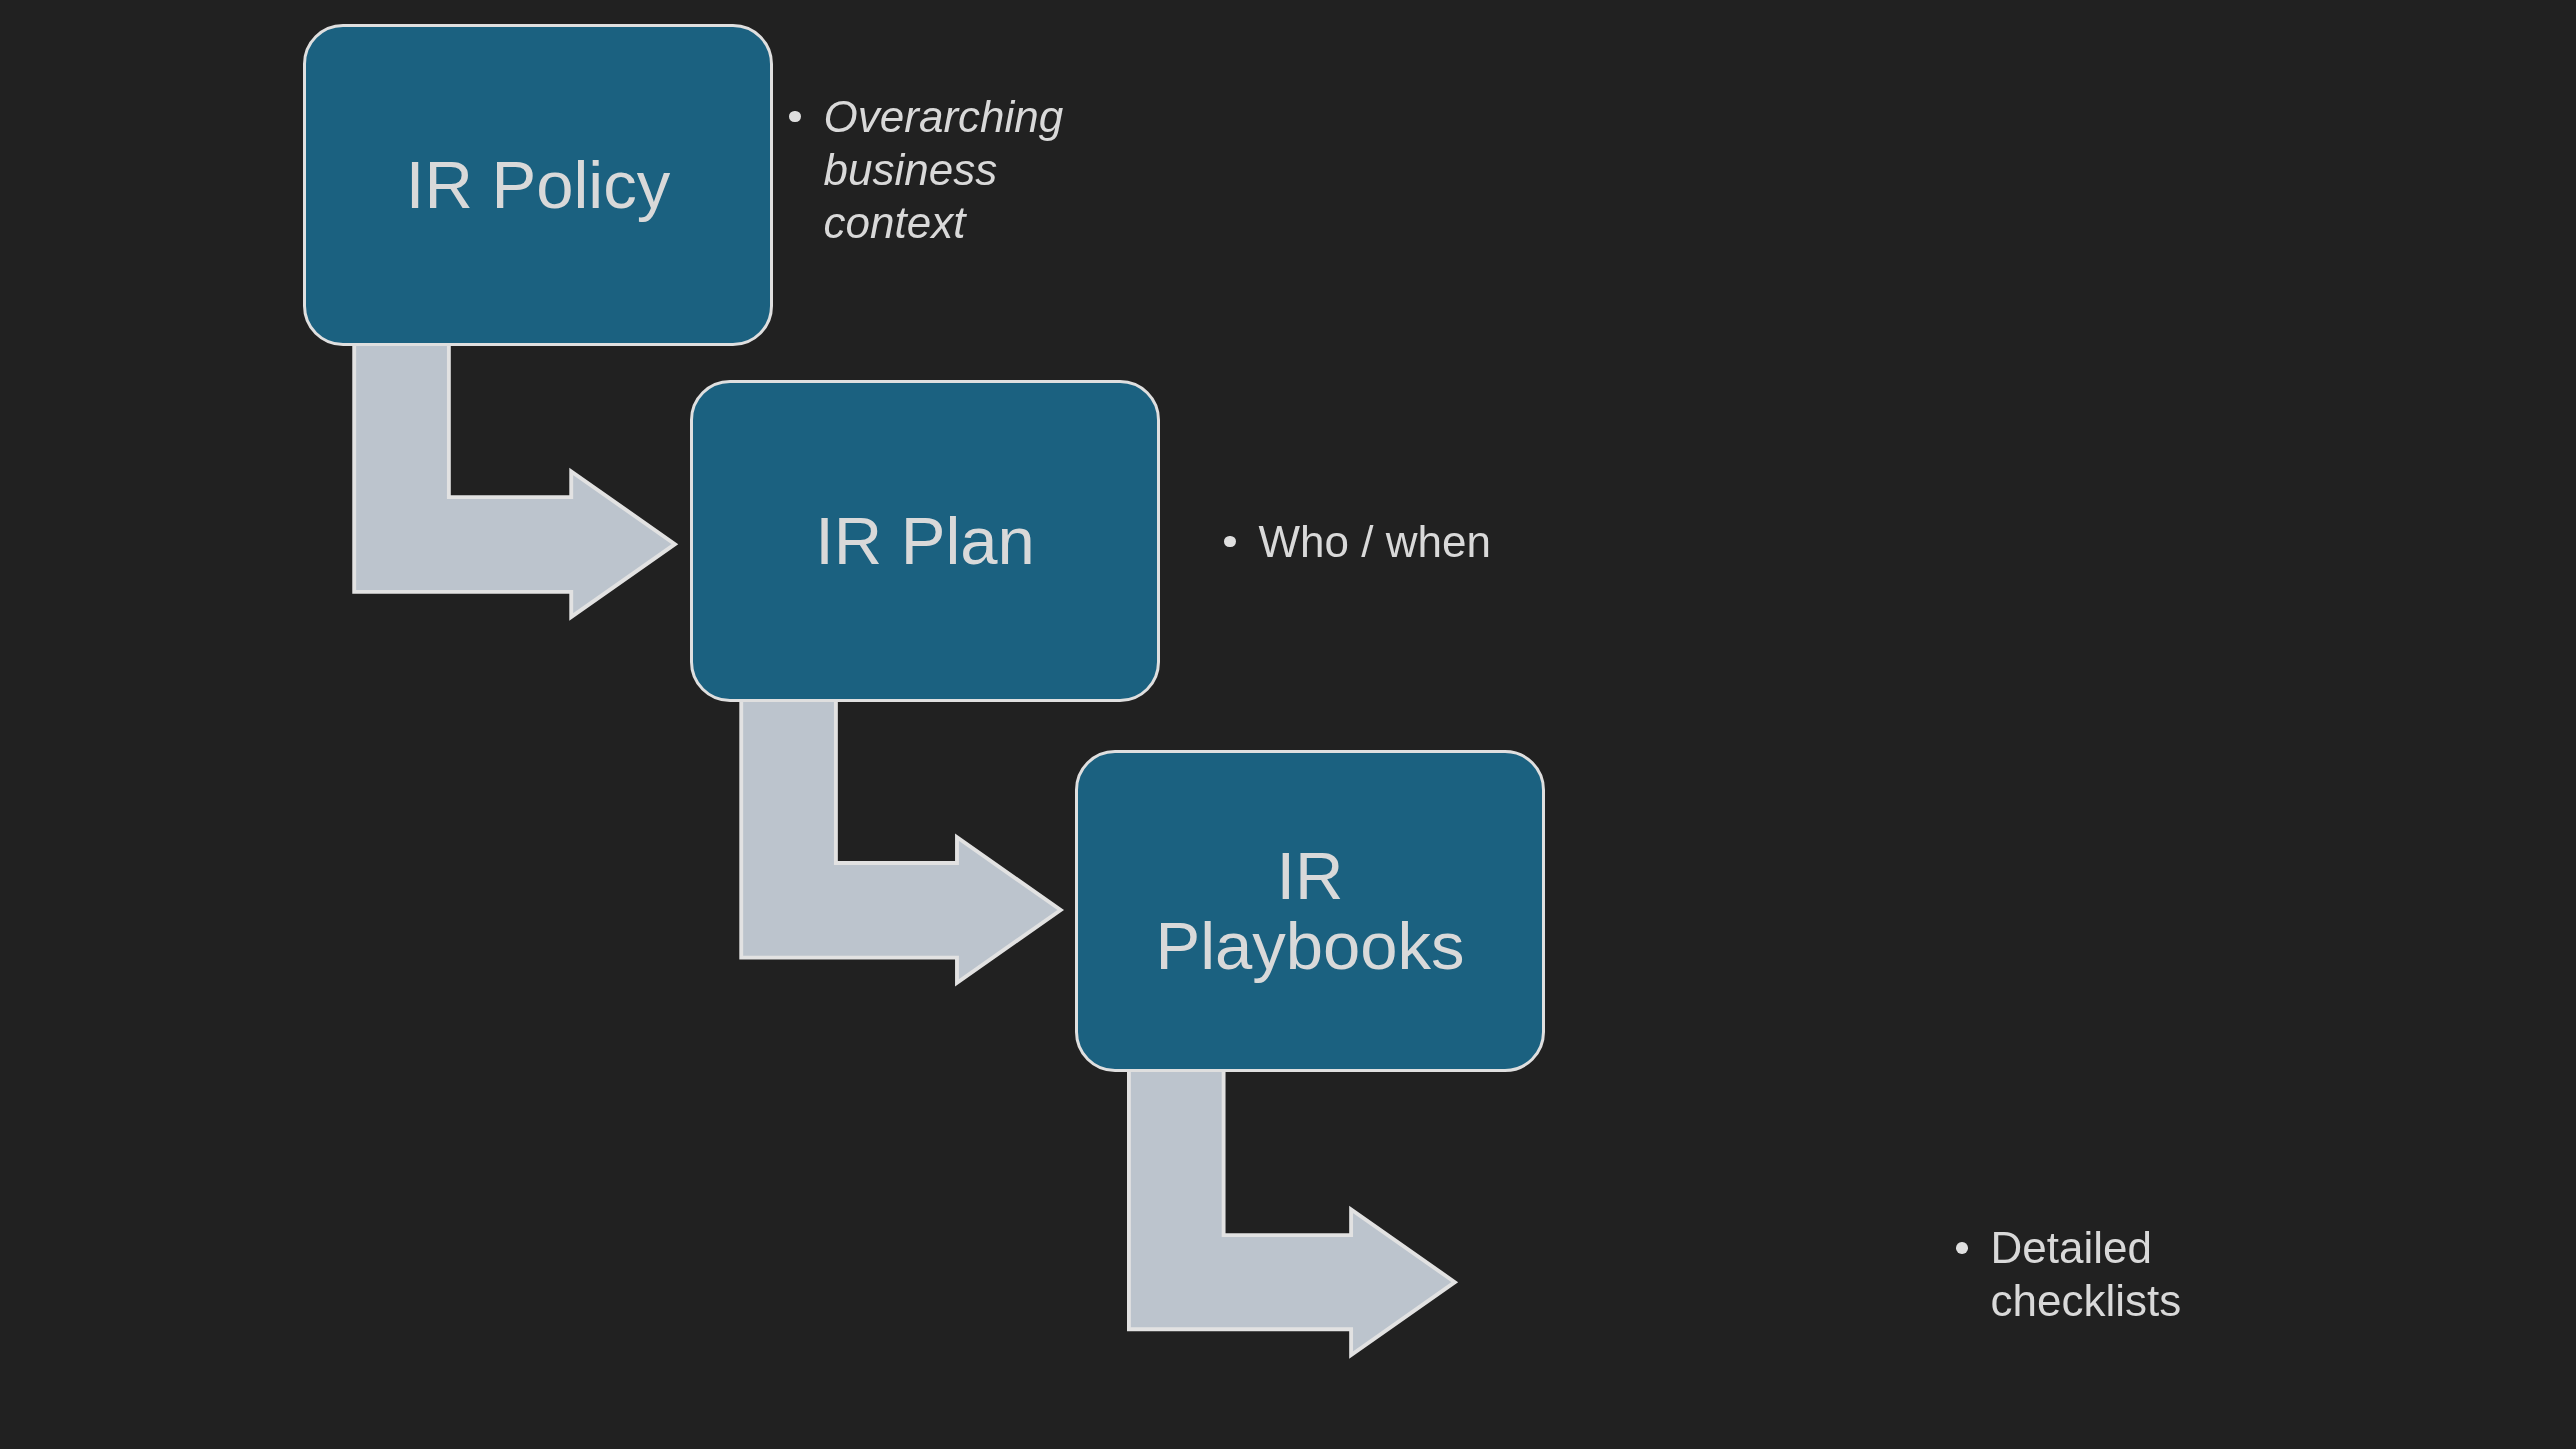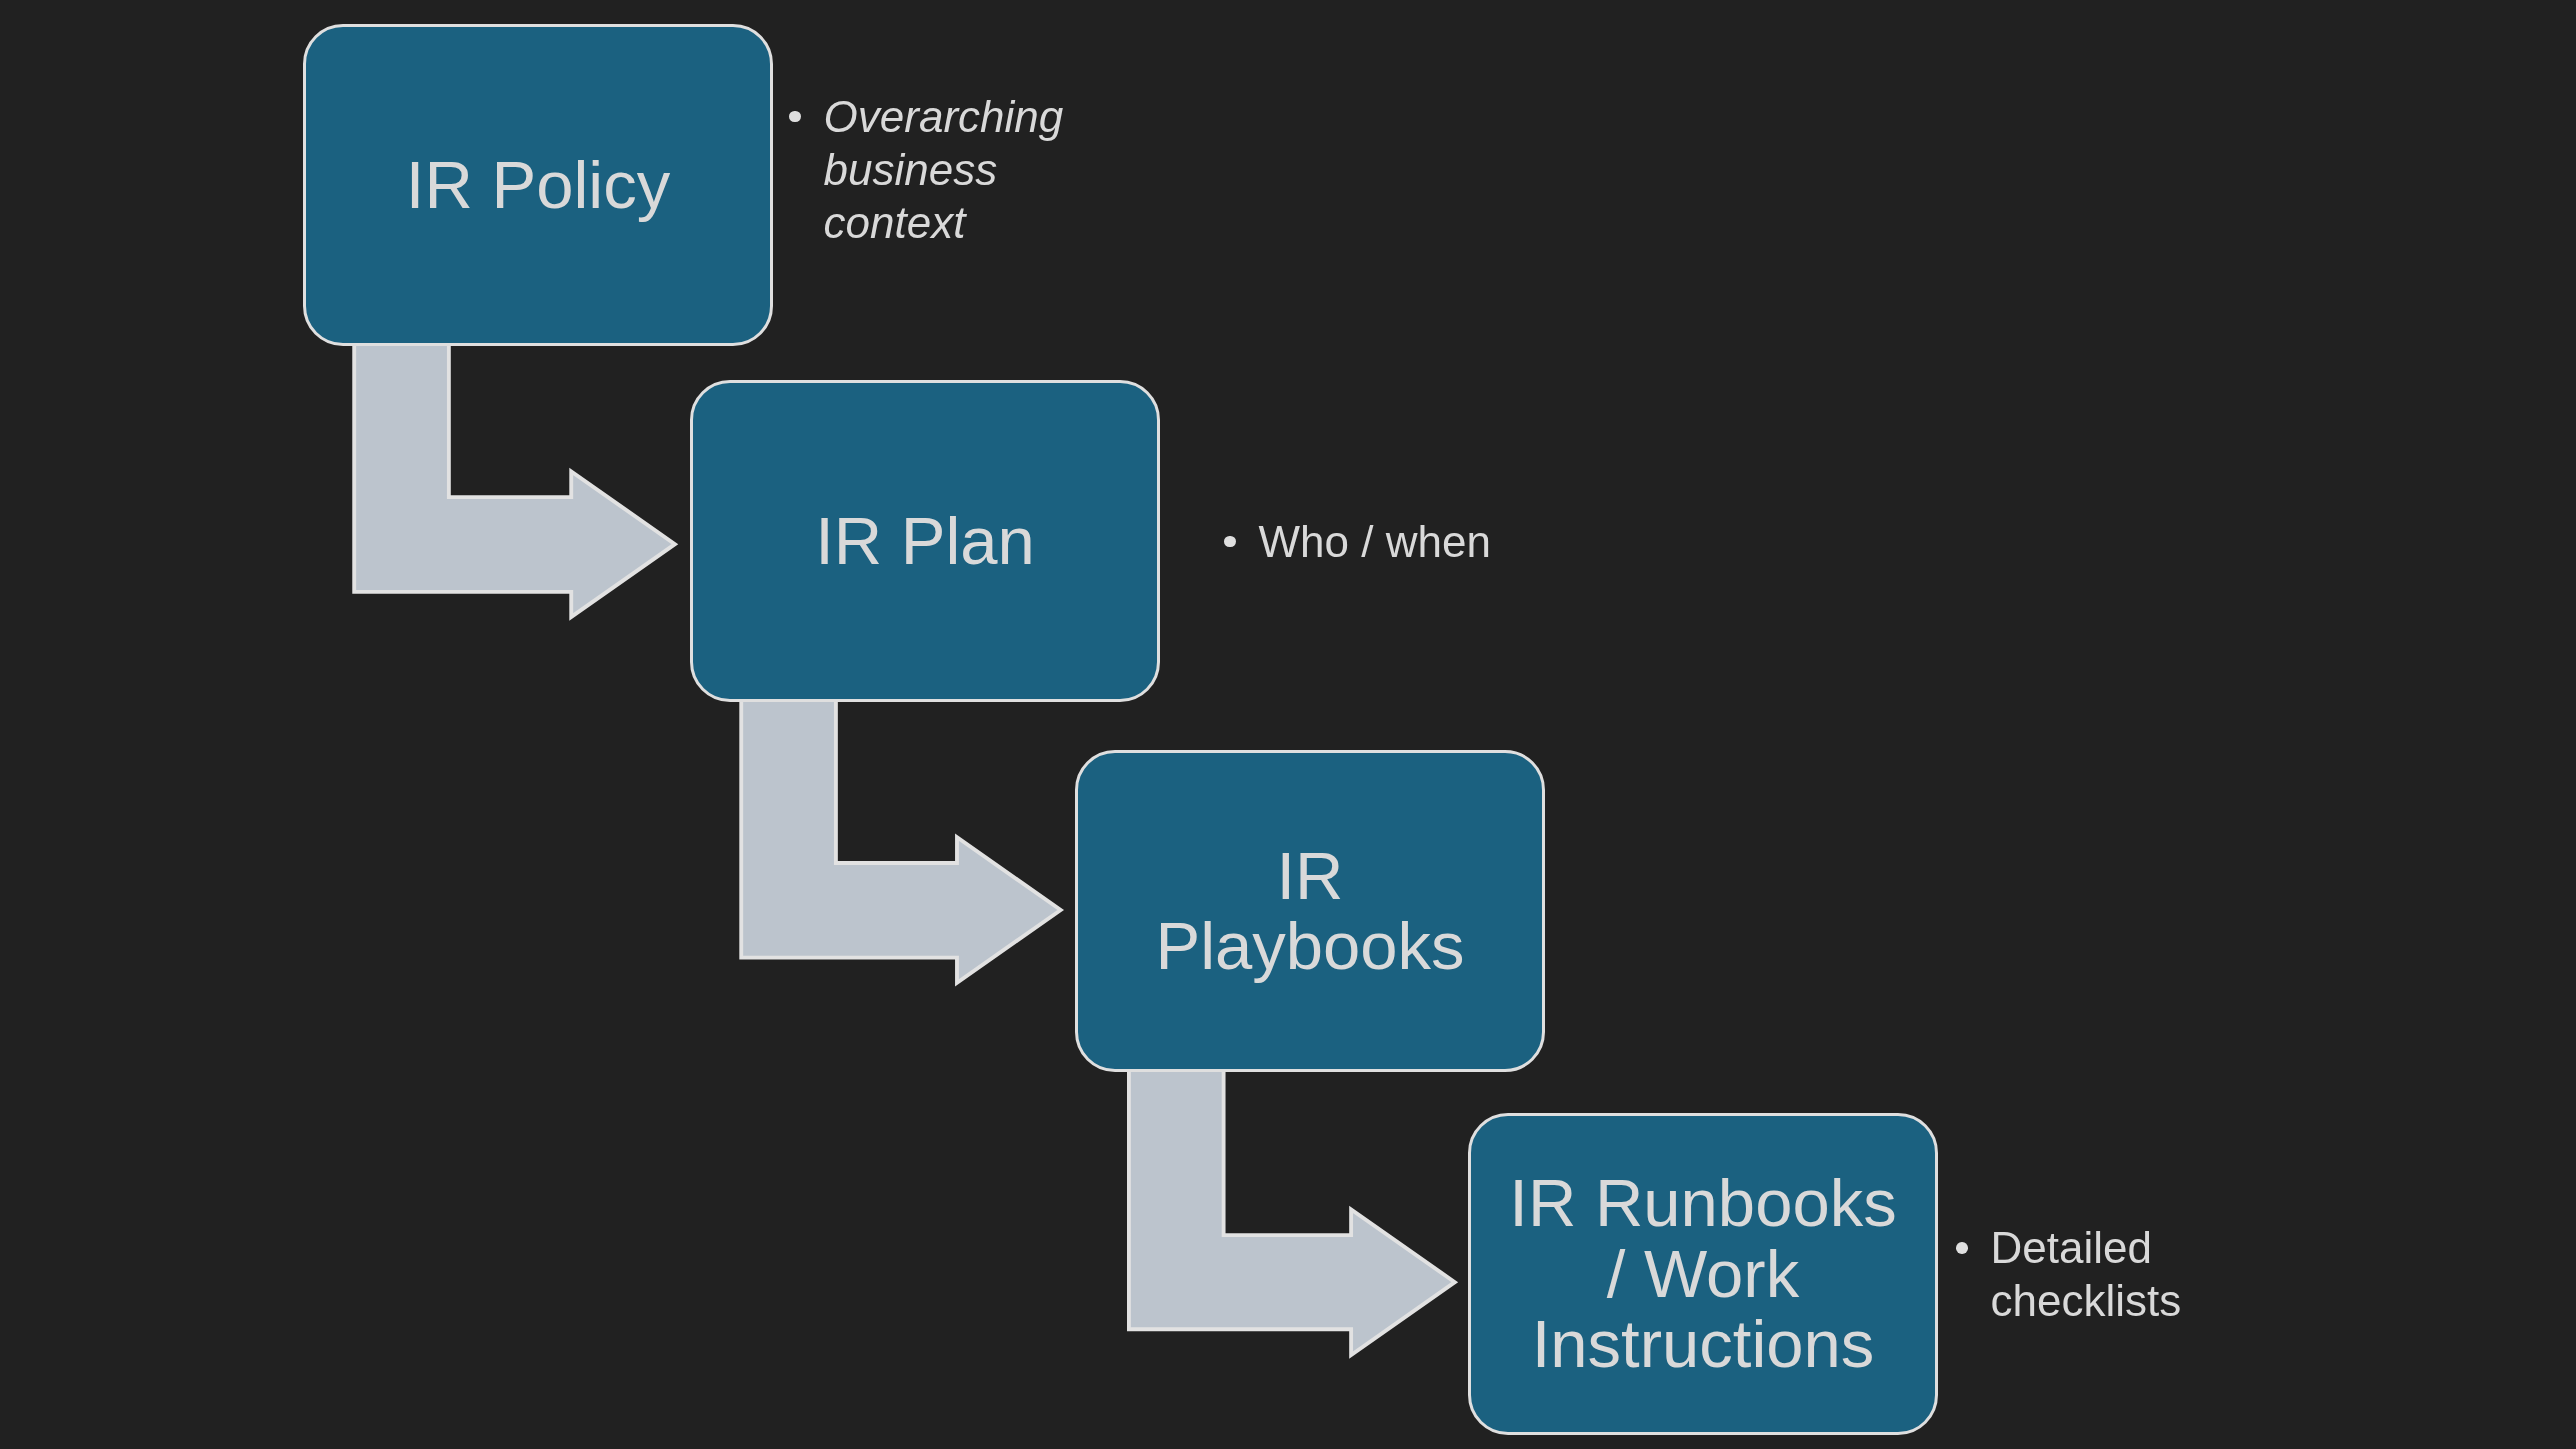--- a/index.html
+++ b/index.html
@@ -86,25 +86,20 @@
 
   <div class="node" style="left:690px; top:380px; width:470px; height:322px;">
     <div class="node-label">IR Plan</div>
   </div>
 
   <div class="node" style="left:1075px; top:750px; width:470px; height:322px;">
     <div class="node-label">IR
 Playbooks</div>
   </div>
 
-  <div class="node" style="left:1468px; top:1113px; width:470px; height:322px;">
-    <div class="node-label">IR Runbooks
-/ Work
-Instructions</div>
-  </div>
 
   <div class="note" style="left:789px; top:8.4px; width:361px; height:322px;font-style:italic;">
     <div class="note-inner">
       <span class="bullet-dot"></span>
       <div class="note-text">Overarching
 business
 context</div>
     </div>
   </div>
 

